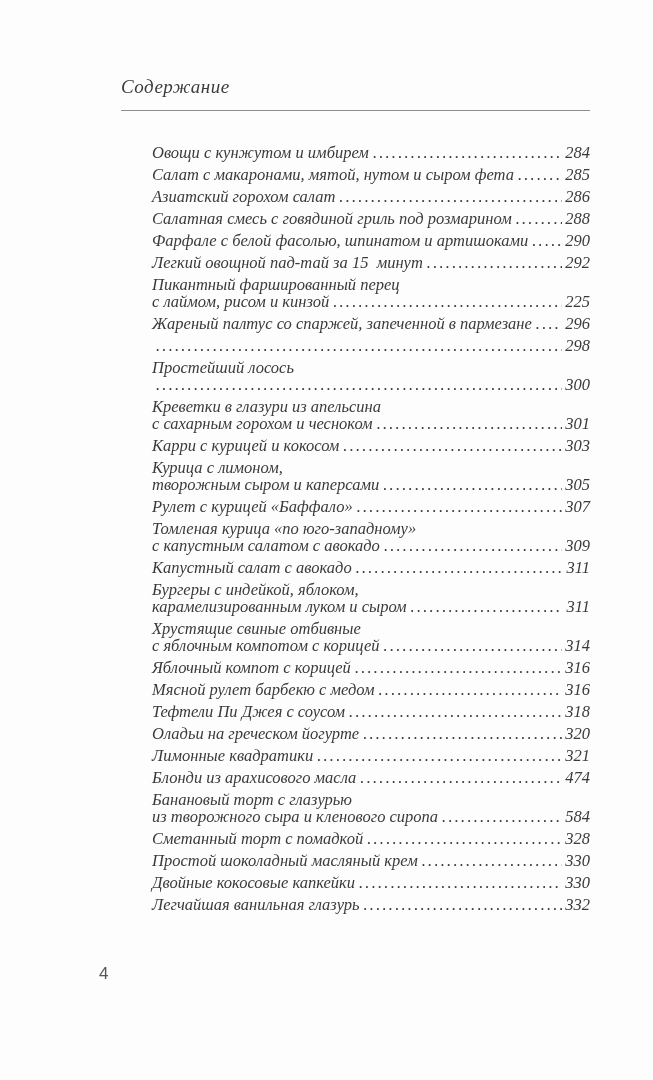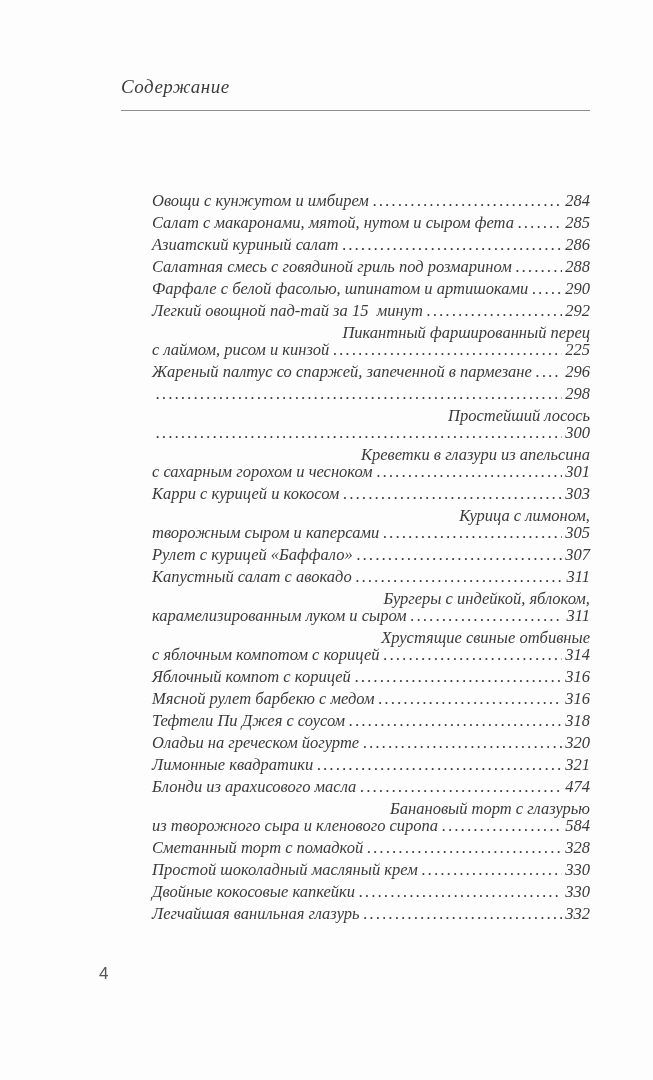--- a/index.html
+++ b/index.html
@@ -7,21 +7,20 @@
     padding: 0;
     background: #ffffff;
   }
   .page {
     position: relative;
     width: 653px;
     height: 1080px;
     background: #fdfdfd;
     overflow: hidden;
     font-family: "Liberation Serif", serif;
-    text-align: right;
   }
   .toc-header {
     position: absolute;
     left: 121px;
     top: 76px;
     font-style: italic;
     font-size: 19px;
     letter-spacing: 0.5px;
     color: #3c3c3c;
   }
@@ -34,21 +33,20 @@
     background: #8e8e8e;
   }
   .toc-list {
     position: absolute;
     left: 152px;
     top: 144px;
     width: 438px;
     color: #3a3a3a;
     font-style: italic;
     font-size: 16.5px;
-    margin-top: 48px;
   }
   .toc-entry {
     margin-bottom: 5px;
   }
   .toc-line {
     line-height: 17px;
   }
   .toc-line-last {
     display: flex;
     align-items: baseline;
@@ -97,21 +95,21 @@
       </div>
       <div class="toc-entry">
         <div class="toc-line toc-line-last">
           <span class="toc-text">Салат с макаронами, мятой, нутом и сыром фета</span>
           <span class="leader"></span>
           <span class="page-num">285</span>
         </div>
       </div>
       <div class="toc-entry">
         <div class="toc-line toc-line-last">
-          <span class="toc-text">Азиатский куриный салат</span>
+          <span class="toc-text">Азиатский горохом салат</span>
           <span class="leader"></span>
           <span class="page-num">286</span>
         </div>
       </div>
       <div class="toc-entry">
         <div class="toc-line toc-line-last">
           <span class="toc-text">Салатная смесь с говядиной гриль под розмарином</span>
           <span class="leader"></span>
           <span class="page-num">288</span>
         </div>
@@ -179,20 +177,28 @@
           <span class="toc-text">творожным сыром и каперсами</span>
           <span class="leader"></span>
           <span class="page-num">305</span>
         </div>
       </div>
       <div class="toc-entry">
         <div class="toc-line toc-line-last">
           <span class="toc-text">Рулет с курицей «Баффало»</span>
           <span class="leader"></span>
           <span class="page-num">307</span>
+        </div>
+      </div>
+      <div class="toc-entry">
+        <div class="toc-line"><span class="toc-text">Томленая курица «по юго-западному»</span></div>
+        <div class="toc-line toc-line-last">
+          <span class="toc-text">с капустным салатом с авокадо</span>
+          <span class="leader"></span>
+          <span class="page-num">309</span>
         </div>
       </div>
       <div class="toc-entry">
         <div class="toc-line toc-line-last">
           <span class="toc-text">Капустный салат с авокадо</span>
           <span class="leader"></span>
           <span class="page-num">311</span>
         </div>
       </div>
       <div class="toc-entry">

